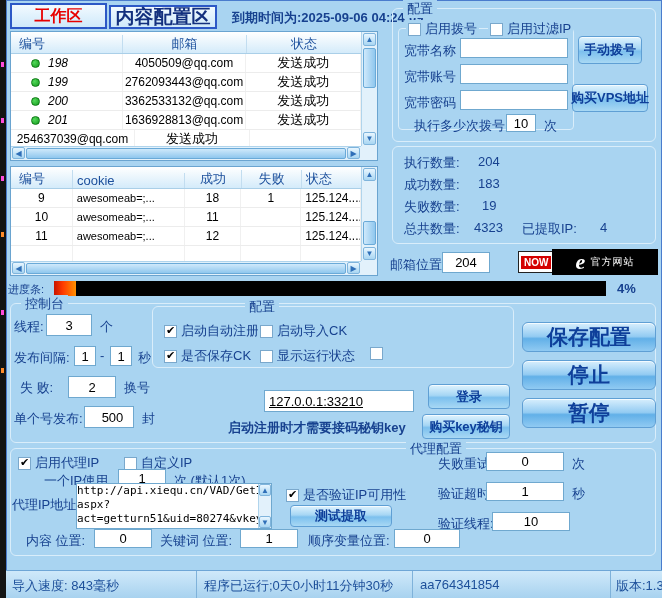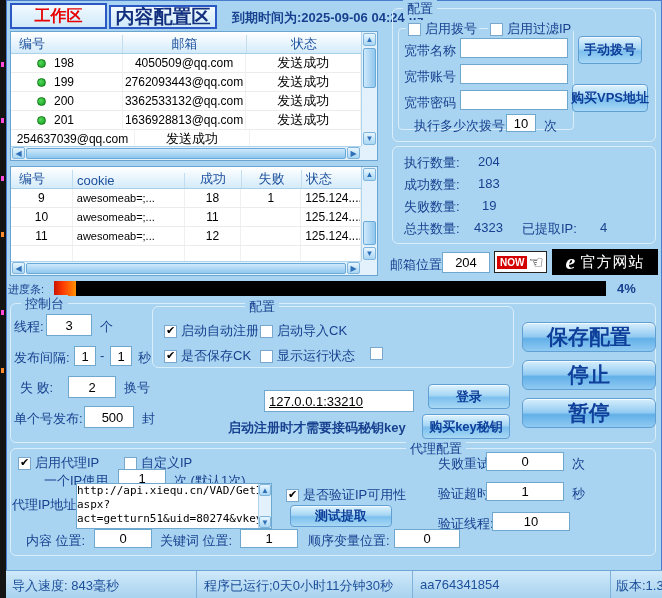--- a/index.html
+++ b/index.html
@@ -28,21 +28,21 @@
   
   .tablewrap{position:absolute;background:#fff;border:1px solid #6aa4d0;}
   .thead{display:flex;height:22px;background:linear-gradient(#ffffff,#d4ebfa);border-bottom:1px solid #aacfe8;color:#1b4f9c;font-size:13px;align-items:flex-end;}
   .hc{border-right:1px solid #c2ddf0;display:flex;align-items:center;justify-content:center;}
   .tbody{position:absolute;left:0;top:22px;right:16px;bottom:14px;overflow:hidden;}
   .trow{display:flex;align-items:stretch;border-bottom:1px solid #ececec;}
   .t1 .trow{height:19px;}
   .t2 .trow{height:19px;}
   .cell{border-right:1px solid #f0f0f0;display:flex;align-items:center;justify-content:center;font-size:12px;color:#000;overflow:hidden;white-space:nowrap;}
   .t1 .c-id{width:112px;}  .t1 .c-email{width:124px;}  .t1 .c-status{width:115px;font-size:13px;}
-  .t1 .cell.c-id{justify-content:flex-start;padding-left:26px;}
+  .t1 .cell.c-id{justify-content:flex-start;padding-left:20px;font-style:italic;}
   .t1 .hc.c-id{justify-content:flex-start;padding-left:8px;}
   .t2 .c-id{width:62px;}  .t2 .c-cookie{width:112px;}  .t2 .c-success{width:57px;}  .t2 .c-fail{width:60px;}  .t2 .c-status{width:60px;}
   .t2 .hc.c-id{justify-content:flex-start;padding-left:8px;}
   .t2 .hc.c-cookie, .t2 .cell.c-cookie{justify-content:flex-start;padding-left:4px;}
   .t2 .cell.c-cookie{font-size:11px;}
   .t2 .hc.c-status, .t2 .cell.c-status{justify-content:flex-start;padding-left:4px;}
   .dot{width:9px;height:9px;border-radius:50%;background:radial-gradient(circle at 35% 35%,#53d95a,#149a1d);border:1px solid #0d7a14;margin-right:8px;flex:none;}
   
   .vscroll{position:absolute;top:0;right:0;width:16px;bottom:14px;background:#e2f1fb;border-left:1px solid #b0d4ec;}
   .hscroll{position:absolute;left:0;bottom:0;height:14px;right:16px;background:#e2f1fb;border-top:1px solid #b0d4ec;}
@@ -57,21 +57,21 @@
   
   .pbar{position:absolute;background:#000;}
   .pfill{height:100%;background:linear-gradient(90deg,#c81400,#ff3a00 40%,#ff9000);}
   
   .nowbox{position:absolute;display:flex;align-items:center;background:#fff;border:1px solid #222;padding:0 2px;}
   .nowlab{background:#d40000;color:#fff;font-weight:bold;font-size:10px;padding:1px 3px;letter-spacing:0;}
   .hand{font-size:17px;color:#000;line-height:1;margin-left:1px;}
   .hand::before{content:"☜";}
   .banner{position:absolute;background:#000;display:flex;align-items:center;justify-content:center;color:#fff;}
   .ie-e{font-family:"Liberation Serif","DejaVu Serif",serif;font-style:italic;font-weight:bold;font-size:22px;color:#fff;margin-right:5px;line-height:1;}
-  .sitetxt{font-size:15px;letter-spacing:1px;}
+  .sitetxt{font-size:10px;letter-spacing:1px;}
   
   .ta-wrap{position:absolute;background:#fff;border:1px solid #6fa8cf;}
   .ta-wrap textarea{position:absolute;left:0;top:0;right:13px;bottom:0;width:181px;height:100%;border:none;resize:none;font-size:11px;font-family:"DejaVu Sans Mono","Liberation Mono",monospace;color:#000;overflow:hidden;outline:none;line-height:14px;white-space:pre;}
   .ta-scroll{position:absolute;right:0;top:0;width:13px;bottom:0;background:#e2f1fb;border-left:1px solid #b0d4ec;}
   .ta-scroll .sbtn{left:0;width:12px;height:12px;}
   
   .statusbar{position:absolute;left:6px;top:570px;width:656px;height:28px;background:linear-gradient(#cfe9fa,#a8d2ef);border-top:1px solid #6ea6d6;}
   .statusbar .cellend{position:absolute;top:0;width:1px;height:100%;background:#7fb2da;}
   .sb-text{position:absolute;top:6px;color:#1d4f9a;font-size:13px;white-space:nowrap;}
   
@@ -225,21 +225,21 @@
   <span class="val" style="left:478px;top:176px">183</span>
   <span class="lab" style="left:404px;top:198px">失败数量:</span>
   <span class="val" style="left:482px;top:198px">19</span>
   <span class="lab" style="left:404px;top:220px">总共数量:</span>
   <span class="val" style="left:474px;top:220px">4323</span>
   <span class="lab" style="left:522px;top:220px">已提取IP:</span>
   <span class="val" style="left:600px;top:220px">4</span>
 
   <span class="lab" style="left:390px;top:256px">邮箱位置</span>
   <input class="inp" style="left: 442px; top: 252px; width: 48px; height: 21px;" value="204">
-  <div class="nowbox" style="left:494px;top:251px;height:22px">
+  <div class="nowbox" style="left:518px;top:251px;height:22px">
     <span class="nowlab">NOW</span>
     <span class="hand"></span>
   </div>
   <div class="banner" style="left:552px;top:249px;width:106px;height:26px">
     <span class="ie-e">e</span>
     <span class="sitetxt">官方网站</span>
   </div>
 
   <span class="lab" style="left:8px;top:282px;font-size:11px">进度条:</span>
   <div class="pbar" style="left:54px;top:281px;width:552px;height:15px">

